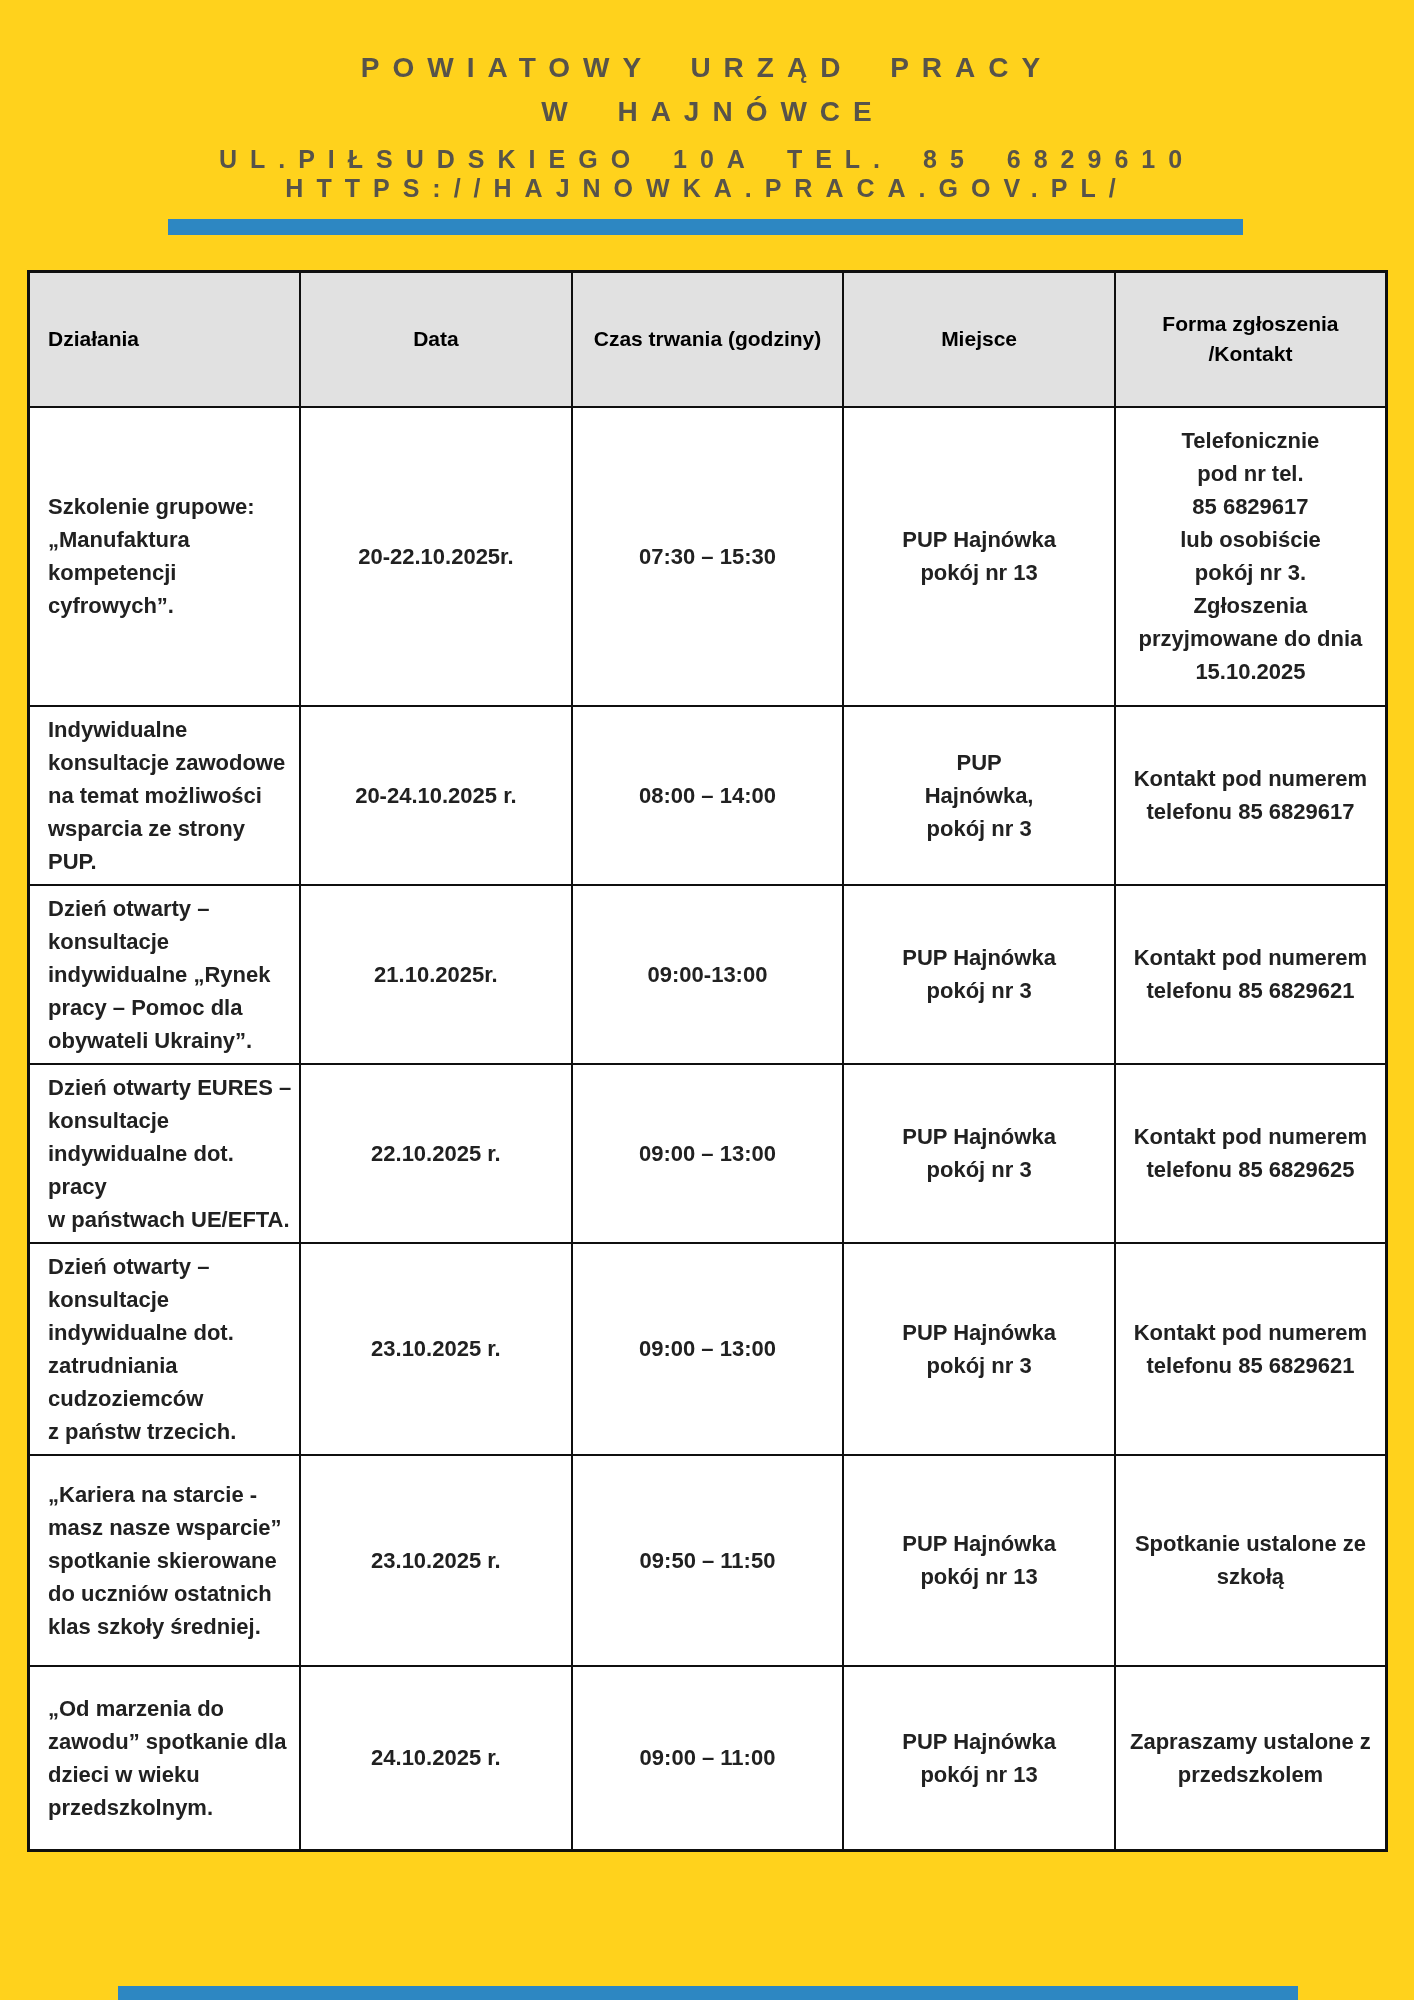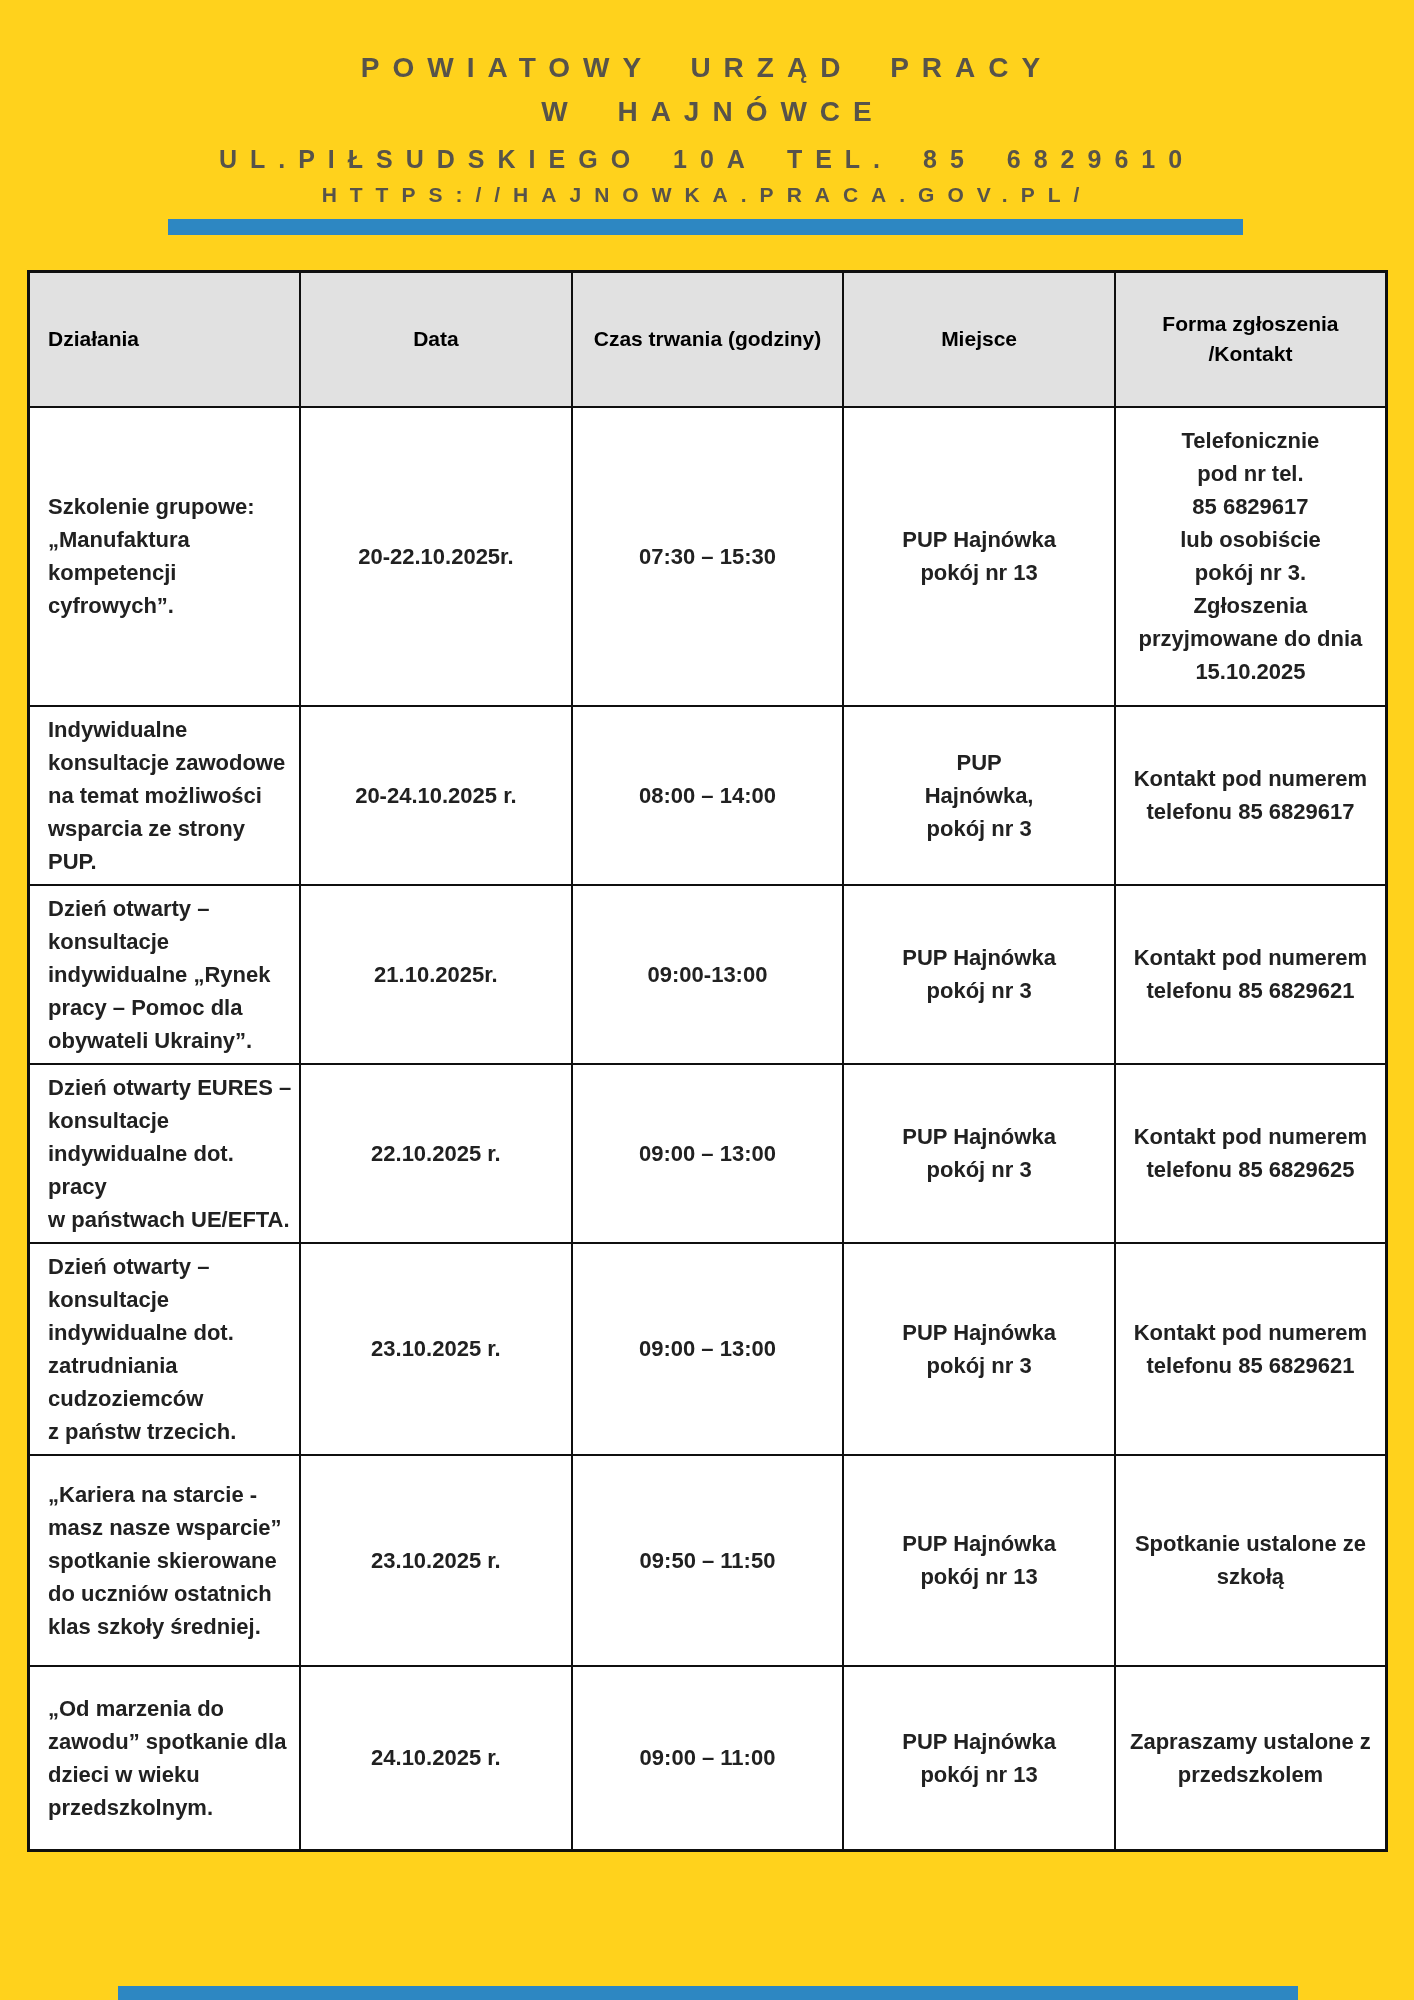--- a/index.html
+++ b/index.html
@@ -18,21 +18,21 @@
     position: absolute;
     top: 0; left: 0; right: 0;
     text-align: center;
     color: #57534a;
     font-weight: bold;
   }
   .hline { white-space: nowrap; }
   .hline-1 { margin-top: 52px; font-size: 28px; letter-spacing: 13px; word-spacing: 16px; }
   .hline-2 { margin-top: 12px; font-size: 28px; letter-spacing: 13px; word-spacing: 16px; padding-left: 12px; }
   .hline-3 { margin-top: 17px; font-size: 25px; letter-spacing: 13px; word-spacing: 10px; }
-  .hline-4 { margin-top: 9px;  font-size: 21px; letter-spacing: 13px; word-spacing: 10px; }
+  .hline-4 {  font-size: 25px; letter-spacing: 13px; word-spacing: 10px; }
   .divider {
     position: absolute;
     background: #2d87c2;
   }
   .divider-top {
     left: 168px; top: 219px;
     width: 1075px; height: 16px;
   }
   .divider-bottom {
     left: 118px; bottom: 0;

